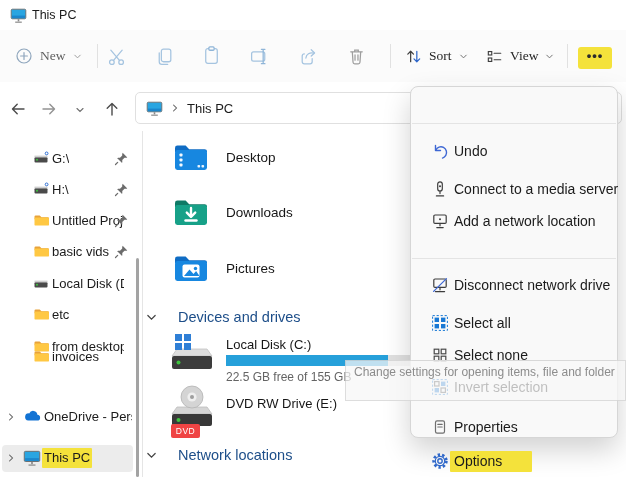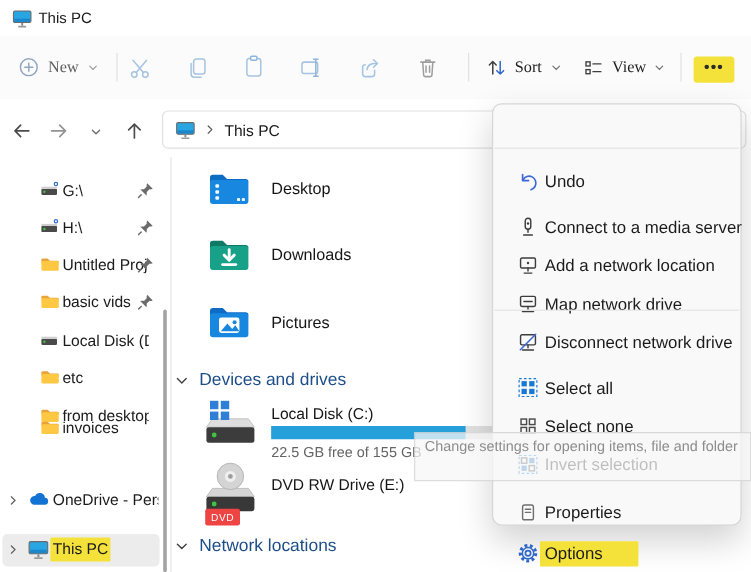--- a/index.html
+++ b/index.html
@@ -39,21 +39,21 @@
   .side-chev{position:absolute;left:5px;top:7px;}
   .side-label{position:absolute;left:52px;top:5px;white-space:nowrap;overflow:hidden;max-width:72px;}
   .side-label.toplevel{left:44px;max-width:88px;}
   .pin{position:absolute;left:114px;top:5px;}
   .side-sel{left:2px;top:445px;width:131px;height:27px;background:#ececec;border-radius:4px;}
   .yellow-hl{background:#f4e23b;border-radius:1px;}
 
   
   .big-ic{left:173px;width:36px;height:36px;}
   .item-label{left:226px;font-size:13.5px;color:#161616;white-space:nowrap;}
-  .section-hd{display:flex;align-items:center;gap:8px;font-size:14.5px;color:#1d4e89;left:145px;}
+  .section-hd{display:flex;align-items:center;gap:20px;font-size:14.5px;color:#1d4e89;left:145px;}
   .free-text{left:226px;font-size:12px;color:#646464;}
   .bar{left:226px;top:355px;width:190px;height:11px;background:#e0e0e0;}
   .bar-fill{height:11px;background:#26a0da;}
   .dvd-chip{left:171px;top:424px;width:29px;height:14px;background:#ef4444;border-radius:2px;color:#fff;
             font-size:8.5px;font-weight:normal;display:flex;align-items:center;justify-content:center;letter-spacing:.5px;}
 
   
   .menu{left:410px;top:86px;width:208px;height:352px;background:#f9f9f9;border:1px solid #d6d6d6;
         border-radius:8px;box-shadow:0 12px 28px rgba(0,0,0,.18);box-sizing:border-box;z-index:20;}
   .menu-item{position:absolute;left:6px;width:196px;height:30px;display:flex;align-items:center;border-radius:4px;margin-top:46px;}
@@ -388,28 +388,20 @@
 
     <div class="menu-item" style="top:73px">
       <svg class="menu-ic" width="18" height="18" viewBox="0 0 18 18">
         <rect x="2.8" y="3" width="12.4" height="8.4" rx="1.2" fill="none" stroke="#3d3d3d" stroke-width="1.2"></rect>
         <path d="M9 11.4v2.4M5.8 15.6h6.4" stroke="#3d3d3d" stroke-width="1.2" stroke-linecap="round"></path>
         <circle cx="9" cy="7.2" r="1" fill="#3d3d3d"></circle>
       </svg>
       <span class="menu-label">Add a network location</span>
     </div>
 
-    <div class="menu-item" style="top:105px">
-      <svg class="menu-ic" width="18" height="18" viewBox="0 0 18 18">
-        <rect x="2.8" y="3" width="12.4" height="8.4" rx="1.2" fill="none" stroke="#3d3d3d" stroke-width="1.2"></rect>
-        <path d="M9 11.4v2.4M4.4 15.6h9.2" stroke="#3d3d3d" stroke-width="1.2" stroke-linecap="round"></path>
-        <path d="M5.6 7.2h6.8" stroke="#3d3d3d" stroke-width="1.2" stroke-linecap="round"></path>
-      </svg>
-      <span class="menu-label">Map network drive</span>
-    </div>
 
     <div class="menu-item" style="top:137px">
       <svg class="menu-ic" width="18" height="18" viewBox="0 0 18 18">
         <rect x="2.8" y="3" width="12.4" height="8.4" rx="1.2" fill="none" stroke="#3d3d3d" stroke-width="1.2"></rect>
         <path d="M9 11.4v2.4M4.4 15.6h9.2" stroke="#3d3d3d" stroke-width="1.2" stroke-linecap="round"></path>
         <path d="M2.6 15.4L15.4 2.6" stroke="#3f68d4" stroke-width="1.3" stroke-linecap="round"></path>
       </svg>
       <span class="menu-label">Disconnect network drive</span>
     </div>
     <div class="menu-sep" style="top:171px"></div>

